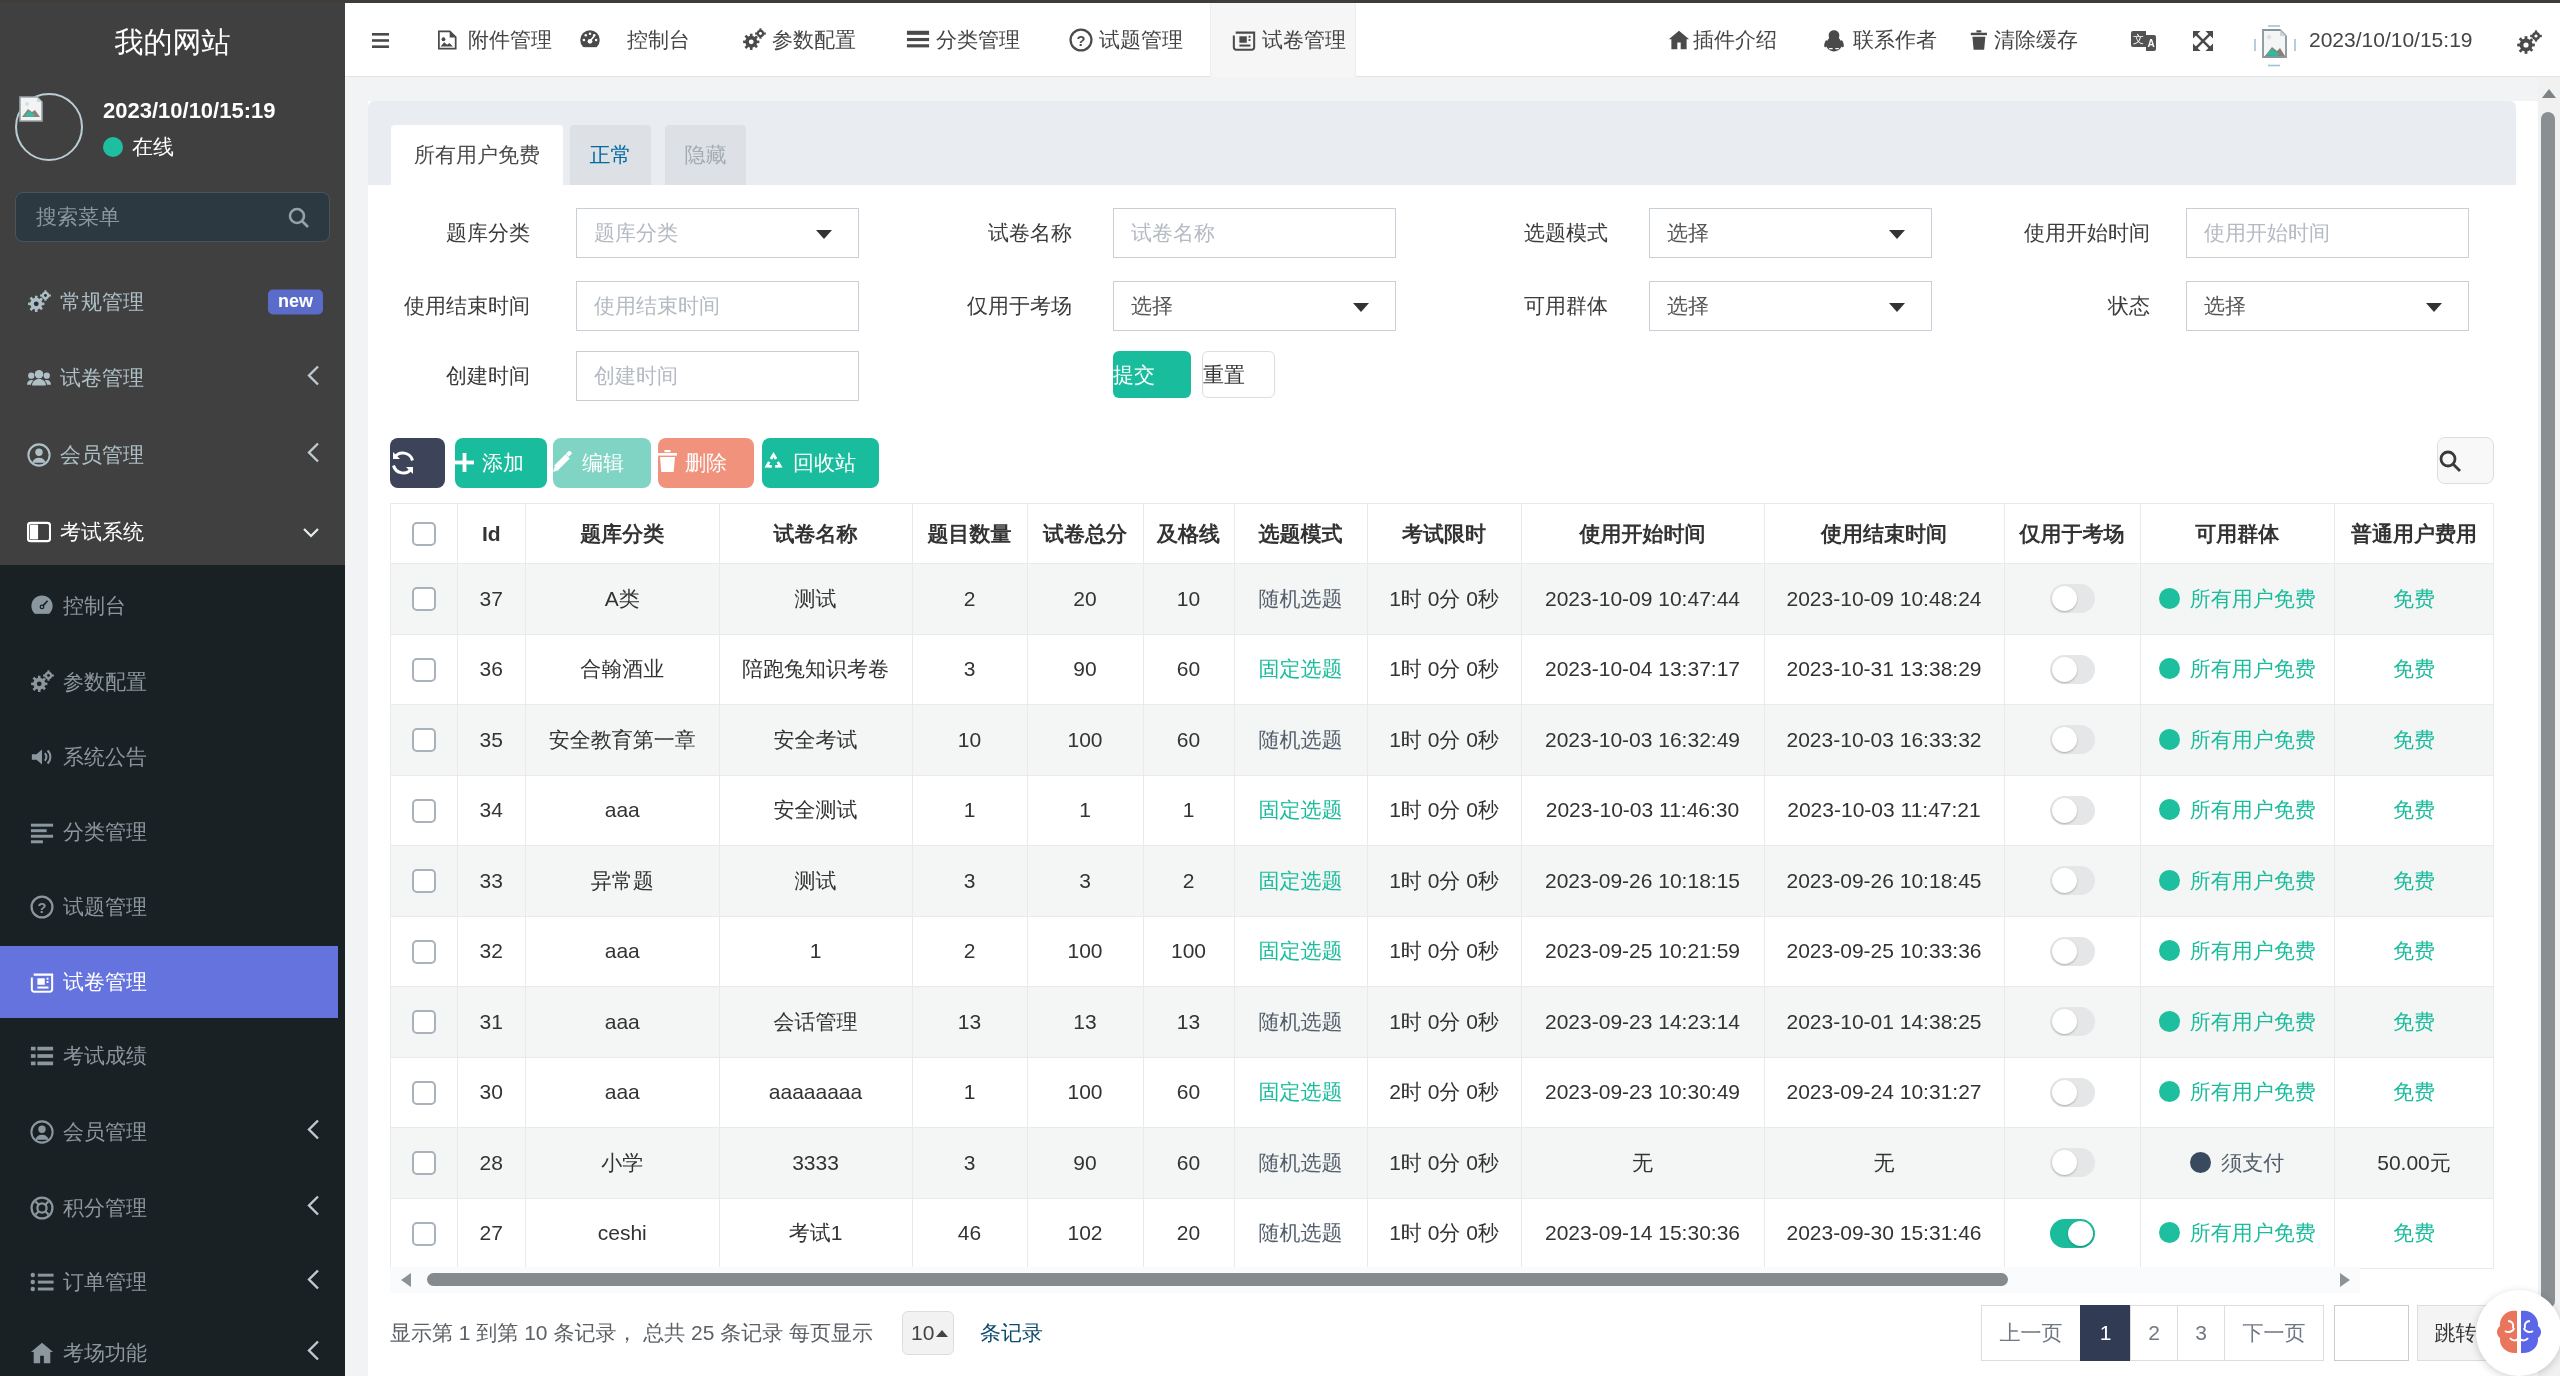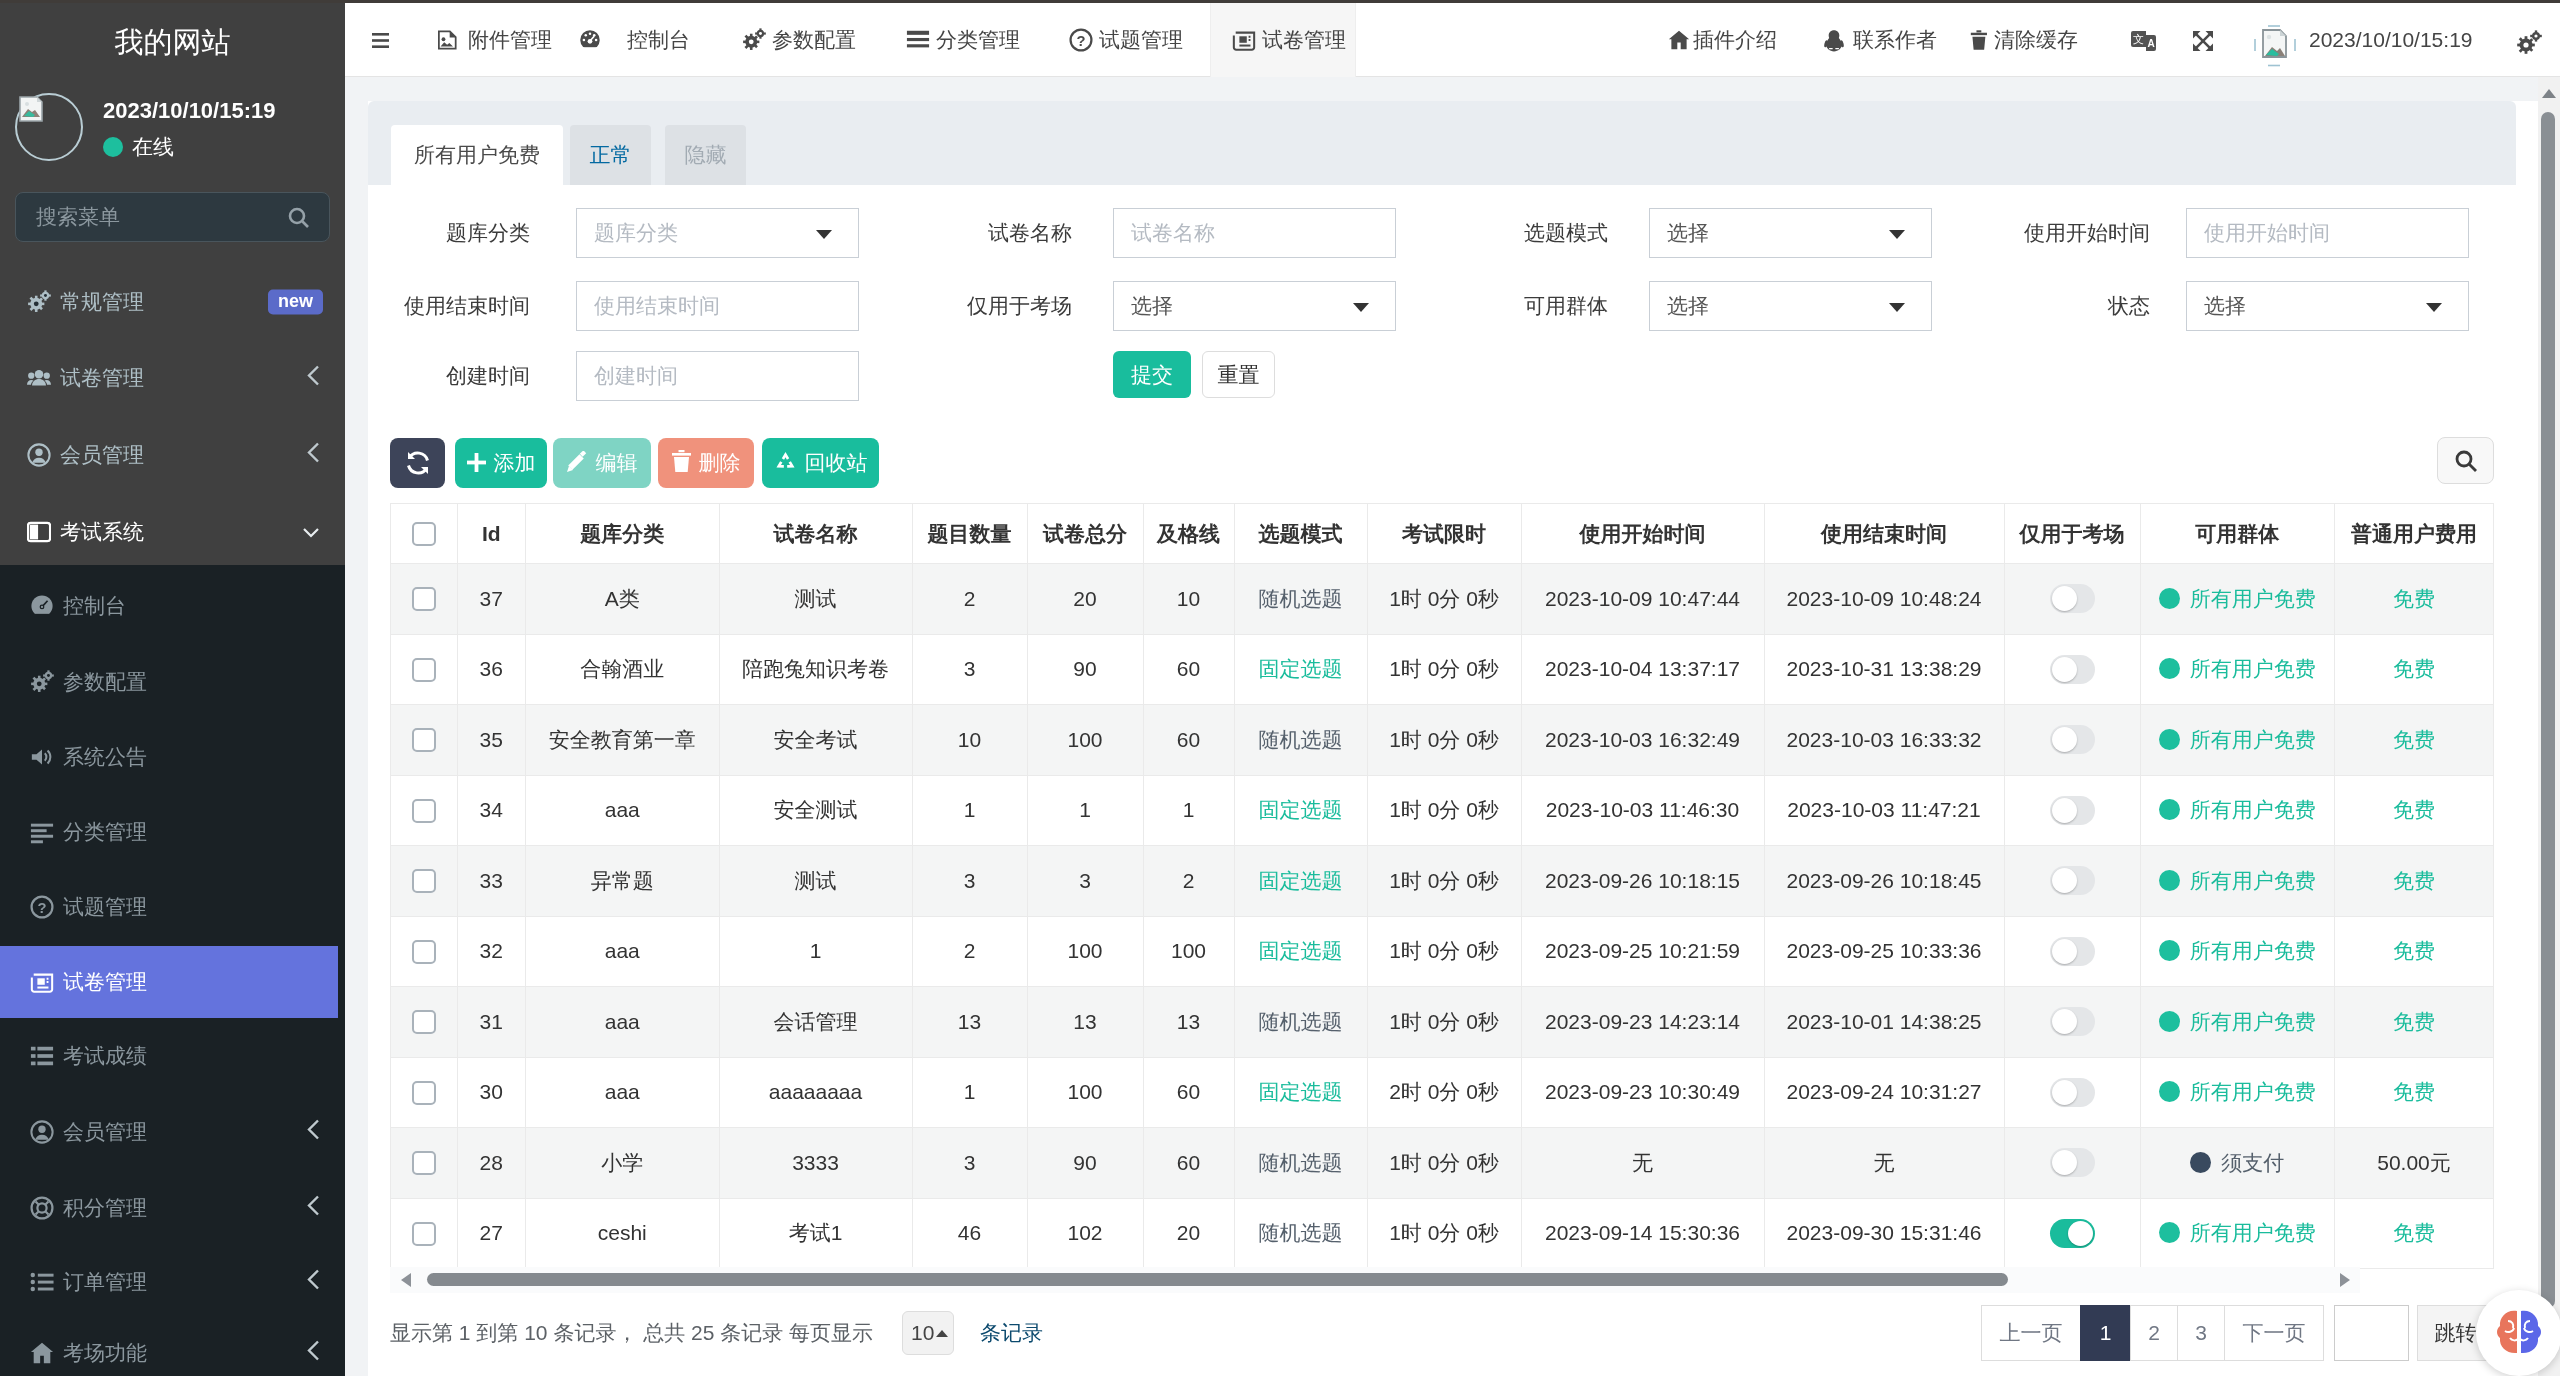--- a/index.html
+++ b/index.html
@@ -37,21 +37,21 @@
 .card-head { position:absolute; left:0; top:0; width:2148px; height:84px; background:#e9edf1; border-radius:6px 6px 0 0; }
 .tab { position:absolute; top:24px; height:60px; line-height:60px; text-align:center; font-size:21px; }
 .tab.t1 { left:23px; width:172px; background:#fff; color:#4a4a4a; border-radius:4px 4px 0 0; }
 .tab.t2 { left:202px; width:81px; background:#dde1e5; color:#0369a1; border-radius:4px 4px 0 0; }
 .tab.t3 { left:297px; width:81px; background:#dde1e5; color:#a2abb3; border-radius:4px 4px 0 0; }
 
 .flabel { position:absolute; height:50px; line-height:50px; text-align:right; color:#3b3b3b; }
 .fbox { position:absolute; width:283px; height:50px; border:1px solid #c9cfd6; background:#fff; font-size:21px; line-height:48px; padding-left:17px; color:#555; }
 .fbox .ph { color:#b4bac2; }
 .fbox .caret { position:absolute; right:26px; top:21px; width:0; height:0; border-left:8px solid transparent; border-right:8px solid transparent; border-top:9px solid #333; }
-.btn { position:absolute; border-radius:6px; text-align:center; color:#fff; font-size:21px; }
+.btn { position:absolute; border-radius:6px; text-align:left; color:#fff; font-size:21px; }
 
 table.grid { position:absolute; left:22px; top:402px; border-collapse:collapse; table-layout:fixed; width:2103px; font-size:21px; }
 table.grid th, table.grid td { border:1px solid #eaeaea; text-align:center; overflow:hidden; white-space:nowrap; }
 table.grid th { height:60px; font-weight:bold; color:#333; background:#fff; }
 table.grid td { height:70.5px; color:#333; }
 tr.odd td { background:#f4f5f5; }
 .cb { display:inline-block; width:24px; height:24px; border:2px solid #a9b2ba; border-radius:5px; background:#fff; vertical-align:middle; }
 table.grid td.lnk-g { color:#1abc9c; }
 table.grid td.lnk-b { color:#55606c; }
 .toggle { display:inline-block; width:45px; height:29px; border-radius:15px; background:#e4e6e8; position:relative; vertical-align:middle; }

